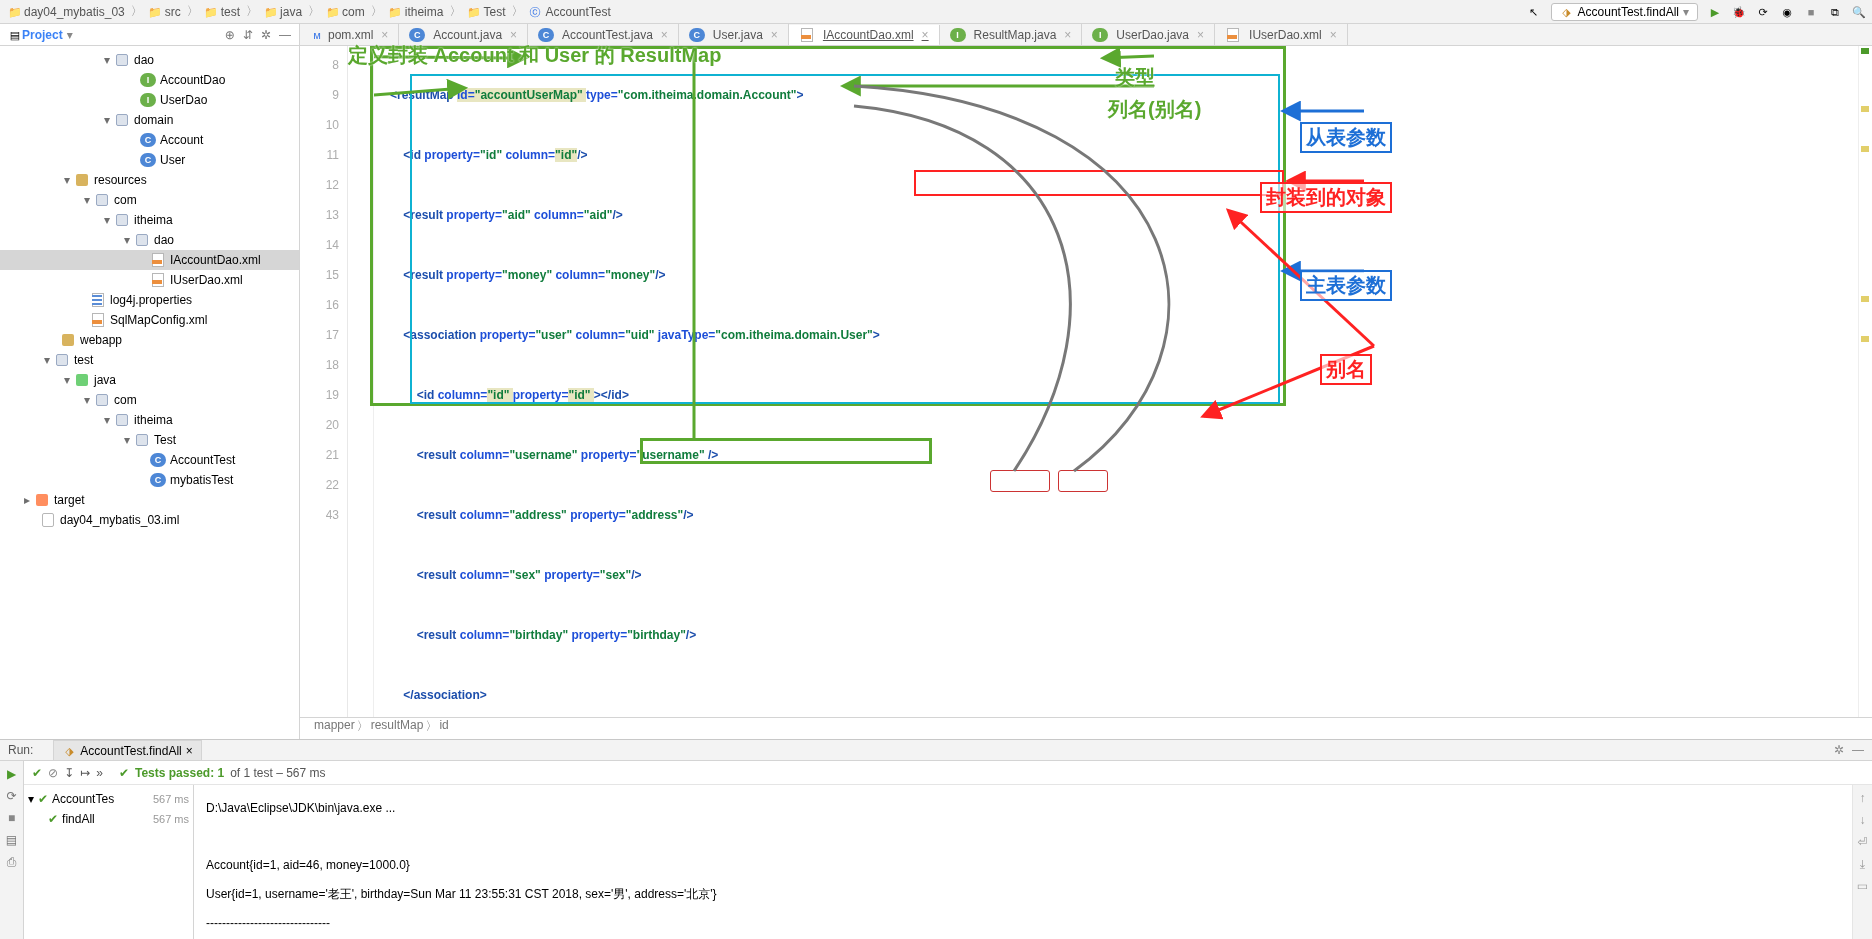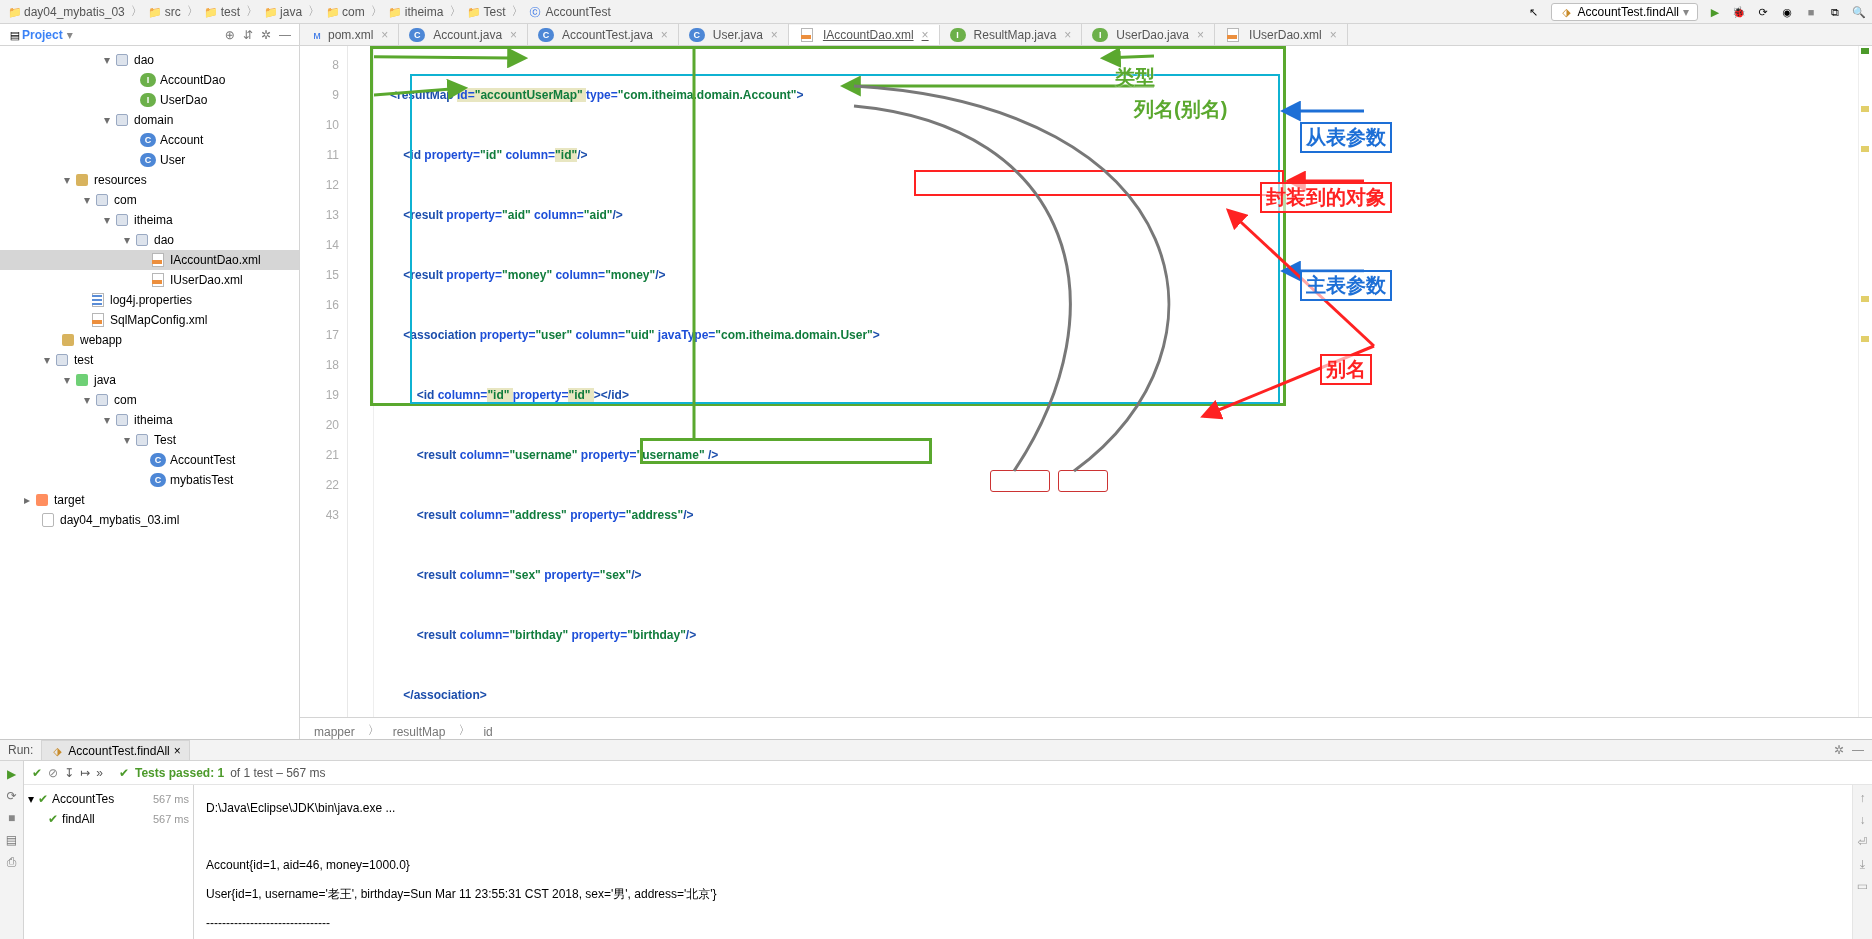--- a/index.html
+++ b/index.html
@@ -45,36 +45,36 @@
 .tab .x{color:#aaa;margin-left:4px}
 .code-area{flex:1;display:flex;overflow:hidden}
 .gutter{width:48px;background:#fff;border-right:1px solid #e8e8e8;text-align:right;padding-right:8px;color:#adadad;font-family:"JetBrains Mono",Consolas,monospace;font-size:14px;line-height:30px;padding-top:4px}
 .code{flex:1;position:relative;font-family:"JetBrains Mono",Consolas,monospace;font-size:14.5px;line-height:30px;padding:4px 0 0 16px;white-space:pre}
 .code .tag{color:#1c4eac;font-weight:bold}
 .code .attr{color:#1d4ed8;font-weight:bold}
 .code .val{color:#107c3c;font-weight:bold}
 .code .hl{background:#e8e6c1}
 .margin-stripe{width:14px;border-left:1px solid #eee;background:#fff;position:relative}
 .margin-stripe .m{position:absolute;left:2px;width:8px;height:6px}
-.breadcrumb2{height:22px;border-top:1px solid #d4d4d4;display:flex;align-items:flex-end;padding:0 14px;color:#777;gap:13px}
+.breadcrumb2{height:22px;border-top:1px solid #d4d4d4;display:flex;align-items:flex-start;padding:0 14px;color:#777;gap:2px}
 
 
 .anno{position:absolute;font-family:"Microsoft YaHei","SimHei",sans-serif;font-weight:bold;font-size:20px;pointer-events:none}
 .anno.green{color:#5aa82e;text-shadow:0 0 2px #fff}
 .anno.red{color:#f22;border:2px solid #f22;padding:0 4px;background:#fff9}
 .anno.blue{color:#1d6fd6;border:2px solid #1d6fd6;padding:0 4px;background:#fff9}
 .box-green{position:absolute;border:3px solid #5aa82e;pointer-events:none}
 .box-blue{position:absolute;border:2px solid #0fb2d2;pointer-events:none}
 .box-red{position:absolute;border:2px solid #f22;pointer-events:none}
 .box-redthin{position:absolute;border:1.5px solid #c33;border-radius:3px;pointer-events:none}
 svg.overlay{position:absolute;inset:0;pointer-events:none}
 
 .run-panel{height:200px;border-top:1px solid #c8c8c8;display:flex;flex-direction:column}
 .run-head{height:22px;display:flex;align-items:center;padding:0 8px;border-bottom:1px solid #d4d4d4;background:#f3f3f3}
-.run-head .lbl{color:#555;margin-right:8px}
+.run-head .lbl{color:#555;margin-right:20px}
 .run-head .tabrun{display:flex;align-items:center;gap:4px;background:#e6e6e6;padding:0 8px;height:20px;border:1px solid #d4d4d4;border-bottom:none}
 .run-body{flex:1;display:flex}
 .run-sidebar{width:24px;background:#f3f3f3;border-right:1px solid #d4d4d4;display:flex;flex-direction:column;align-items:center;gap:8px;padding-top:6px;color:#777}
 .run-mid{width:170px;border-right:1px solid #d4d4d4;display:flex;flex-direction:column}
 .run-tree{flex:1;padding:4px}
 .run-tree .row{display:flex;align-items:center;height:20px;gap:4px}
 .run-tree .time{margin-left:auto;color:#999;font-size:11px}
 .run-out-side{width:20px;background:#f3f3f3;border-left:1px solid #e5e5e5;display:flex;flex-direction:column;align-items:center;gap:8px;padding-top:6px;color:#999}
 .run-text{flex:1;font-family:Consolas,monospace;font-size:15px;line-height:28px;padding:8px 12px;white-space:pre;overflow:auto}
 .run-status{height:24px;display:flex;align-items:center;padding:0 8px;border-bottom:1px solid #e5e5e5;color:#555;gap:6px}
@@ -401,23 +401,24 @@
       </div>
     </div>
     <div class="breadcrumb2">
       <span>mapper</span>
         <span>〉</span>
       <span>resultMap</span>
         <span>〉</span>
       <span>id</span>
     </div>
 
+    <div class="anno green" style="left:48px;top:18px">定义封装 Account 和 User 的 ResultMap</div>
 
     <div class="anno green" style="left:815px;top:40px">类型</div>
-    <div class="anno green" style="left:834px;top:72px">列名(别名)</div>
+    <div class="anno green" style="left:808px;top:72px">列名(别名)</div>
     <div class="anno blue" style="left:1000px;top:98px">从表参数</div>
     <div class="anno red" style="left:960px;top:158px">封装到的对象</div>
     <div class="anno blue" style="left:1000px;top:246px">主表参数</div>
     <div class="anno red" style="left:1020px;top:330px">别名</div>
   </div>
 </div>
 
 <div class="run-panel">
   <div class="run-head">
     <span class="lbl">Run:</span>

